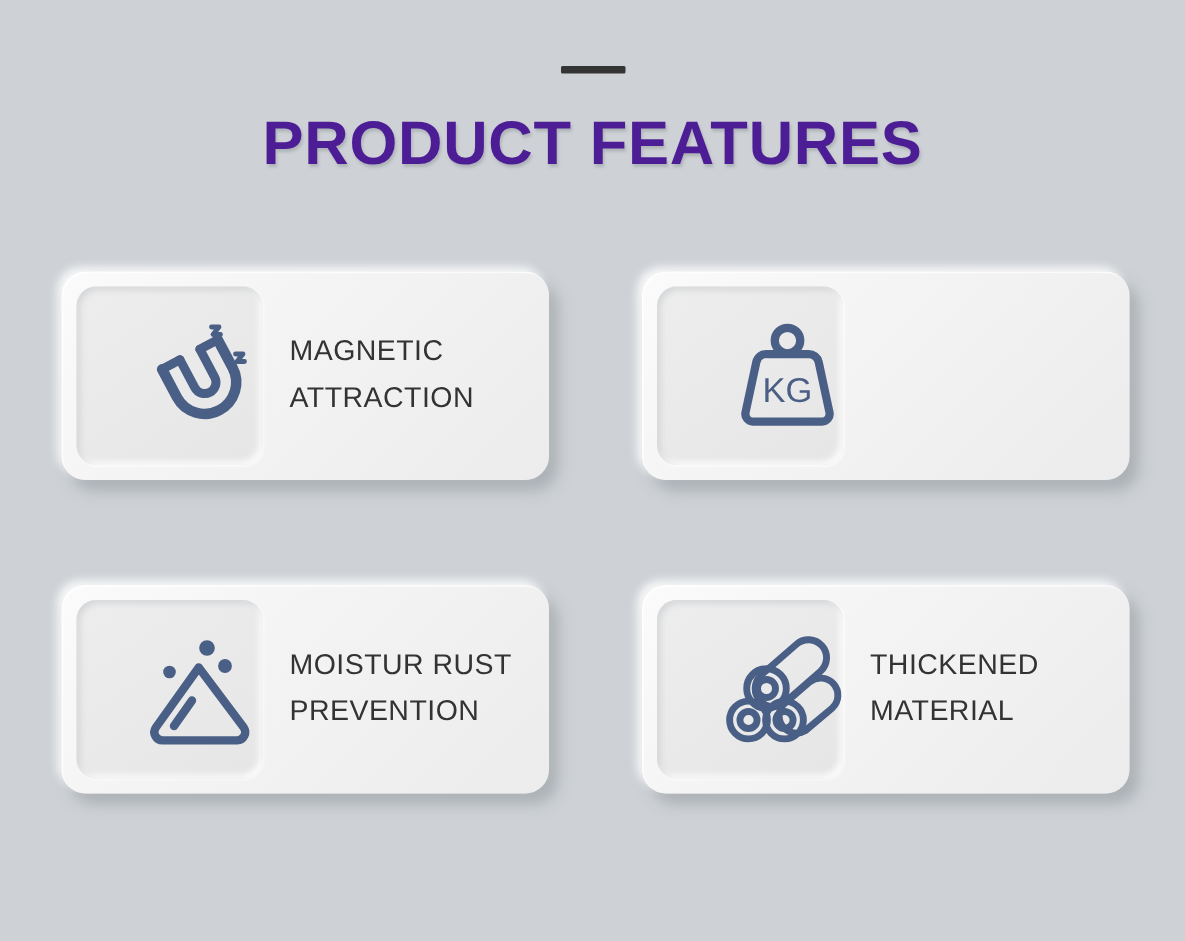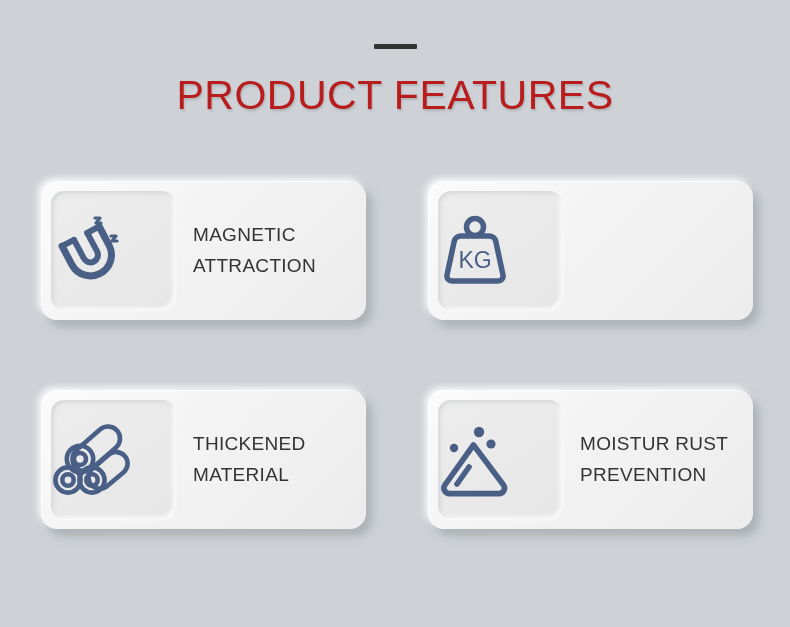--- a/index.html
+++ b/index.html
@@ -26,23 +26,23 @@
   .title-divider {
     width:43px;
     height:5px;
     background:#343434;
     margin:0 auto 26px auto;
     border-radius:1px;
   }
 
   .page-title {
     font-size:41px;
-    font-weight:normal;
+    font-weight:bold;
     letter-spacing:0.5px;
-    color:#b91c1c;
+    color:#4c1d95;
     text-shadow:1px 2px 2px rgba(150,155,160,0.55);
     line-height:1;
   }
 
   
   .cards-grid {
     position:absolute;
     left:41px;
     top:181px;
     width:712px;
@@ -71,21 +71,21 @@
     height:119px;
     flex:0 0 124px;
     border-radius:13px;
     background:linear-gradient(145deg,#ededed 0%,#e9e9e9 60%,#e6e6e6 100%);
     box-shadow:
       inset 2px 2px 4px rgba(163,169,175,0.35),
       inset -2px -2px 4px rgba(255,255,255,0.95),
       1px 1px 2px rgba(255,255,255,0.6);
     display:flex;
     align-items:center;
-    justify-content:flex-start;
+    justify-content:flex-end;
   }
 
   .icon-panel svg { display:block; }
 
   .card-label {
     flex:1 1 auto;
     padding-left:18px;
     padding-right:10px;
     color:#333333;
     font-size:19px;
@@ -129,20 +129,34 @@
       <svg width="74" height="78" viewBox="0 0 74 78">
         <circle cx="37" cy="15" r="8.5" fill="none" stroke="#4a5f85" stroke-width="5.5"></circle>
         <path d="M23 24 H51 a7 7 0 0 1 6.8 5.4 L65 63 a5 5 0 0 1 -4.9 6 H13.9 a5 5 0 0 1 -4.9 -6 L16.2 29.4 A7 7 0 0 1 23 24 Z" fill="none" stroke="#4a5f85" stroke-width="5.5" stroke-linejoin="round"></path>
         <text x="37" y="56" text-anchor="middle" font-family="'Liberation Sans', sans-serif" font-size="23" fill="#4a5f85">KG</text>
       </svg>
     </div>
   </div>
 
   <div class="feature-card">
     <div class="icon-panel">
+      <svg width="78" height="76" viewBox="0 0 78 76">
+        <path d="M35.5 23 L65.5 63 a5.5 5.5 0 0 1 -4.4 8.6 H11.4 a5.5 5.5 0 0 1 -4.5 -8.6 Z" fill="none" stroke="#4a5f85" stroke-width="5.6" stroke-linejoin="round"></path>
+        <line x1="19" y1="62" x2="31" y2="45" stroke="#4a5f85" stroke-width="5.6" stroke-linecap="round"></line>
+        <circle cx="41" cy="10" r="5.2" fill="#4a5f85"></circle>
+        <circle cx="53" cy="22" r="4.6" fill="#4a5f85"></circle>
+        <circle cx="16" cy="26" r="4.2" fill="#4a5f85"></circle>
+      </svg>
+    </div>
+    <div class="card-label">MOISTUR RUST
+PREVENTION</div>
+  </div>
+
+  <div class="feature-card">
+    <div class="icon-panel">
       <svg width="80" height="74" viewBox="0 0 80 74">
         <g fill="none" stroke="#4a5f85" stroke-width="4.6" stroke-linejoin="round">
 
           <path d="M25.5 27 L49 6.5 a12 12 0 0 1 16 18 L41.5 45 a12 12 0 0 1 -16 -18 Z"></path>
 
           <path d="M40 47 L58 31.5 a11.5 11.5 0 0 1 15 17.4 L55 64 a11.5 11.5 0 0 1 -15 -17 Z"></path>
 
           <circle cx="29" cy="36" r="13.2"></circle>
           <circle cx="29" cy="36" r="6"></circle>
 
@@ -151,27 +165,13 @@
 
           <circle cx="41" cy="57" r="12.6"></circle>
           <circle cx="41" cy="57" r="5.7"></circle>
         </g>
       </svg>
     </div>
     <div class="card-label">THICKENED
 MATERIAL</div>
   </div>
 
-  <div class="feature-card">
-    <div class="icon-panel">
-      <svg width="78" height="76" viewBox="0 0 78 76">
-        <path d="M35.5 23 L65.5 63 a5.5 5.5 0 0 1 -4.4 8.6 H11.4 a5.5 5.5 0 0 1 -4.5 -8.6 Z" fill="none" stroke="#4a5f85" stroke-width="5.6" stroke-linejoin="round"></path>
-        <line x1="19" y1="62" x2="31" y2="45" stroke="#4a5f85" stroke-width="5.6" stroke-linecap="round"></line>
-        <circle cx="41" cy="10" r="5.2" fill="#4a5f85"></circle>
-        <circle cx="53" cy="22" r="4.6" fill="#4a5f85"></circle>
-        <circle cx="16" cy="26" r="4.2" fill="#4a5f85"></circle>
-      </svg>
-    </div>
-    <div class="card-label">MOISTUR RUST
-PREVENTION</div>
-  </div>
-
 </div>
 
 </body></html>

